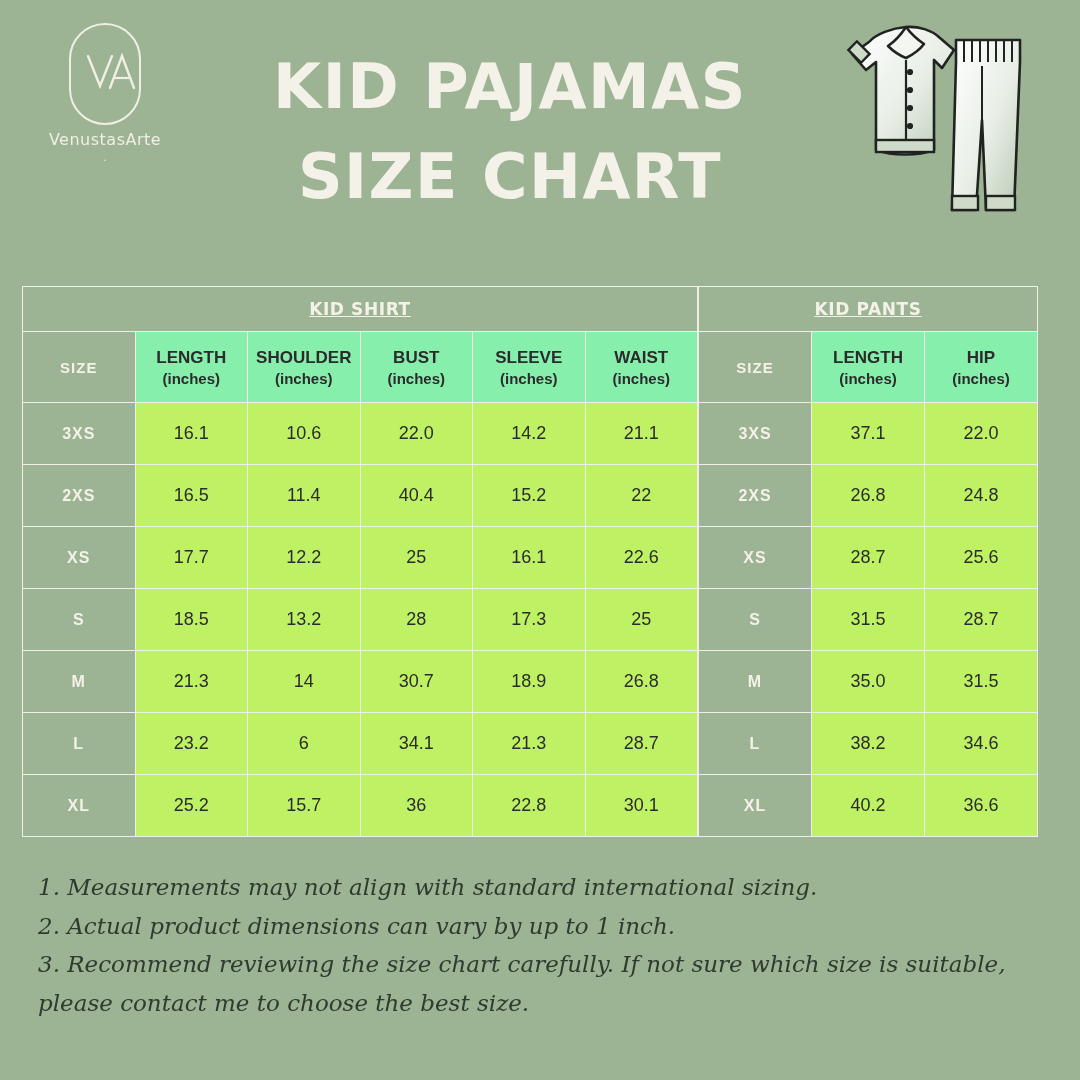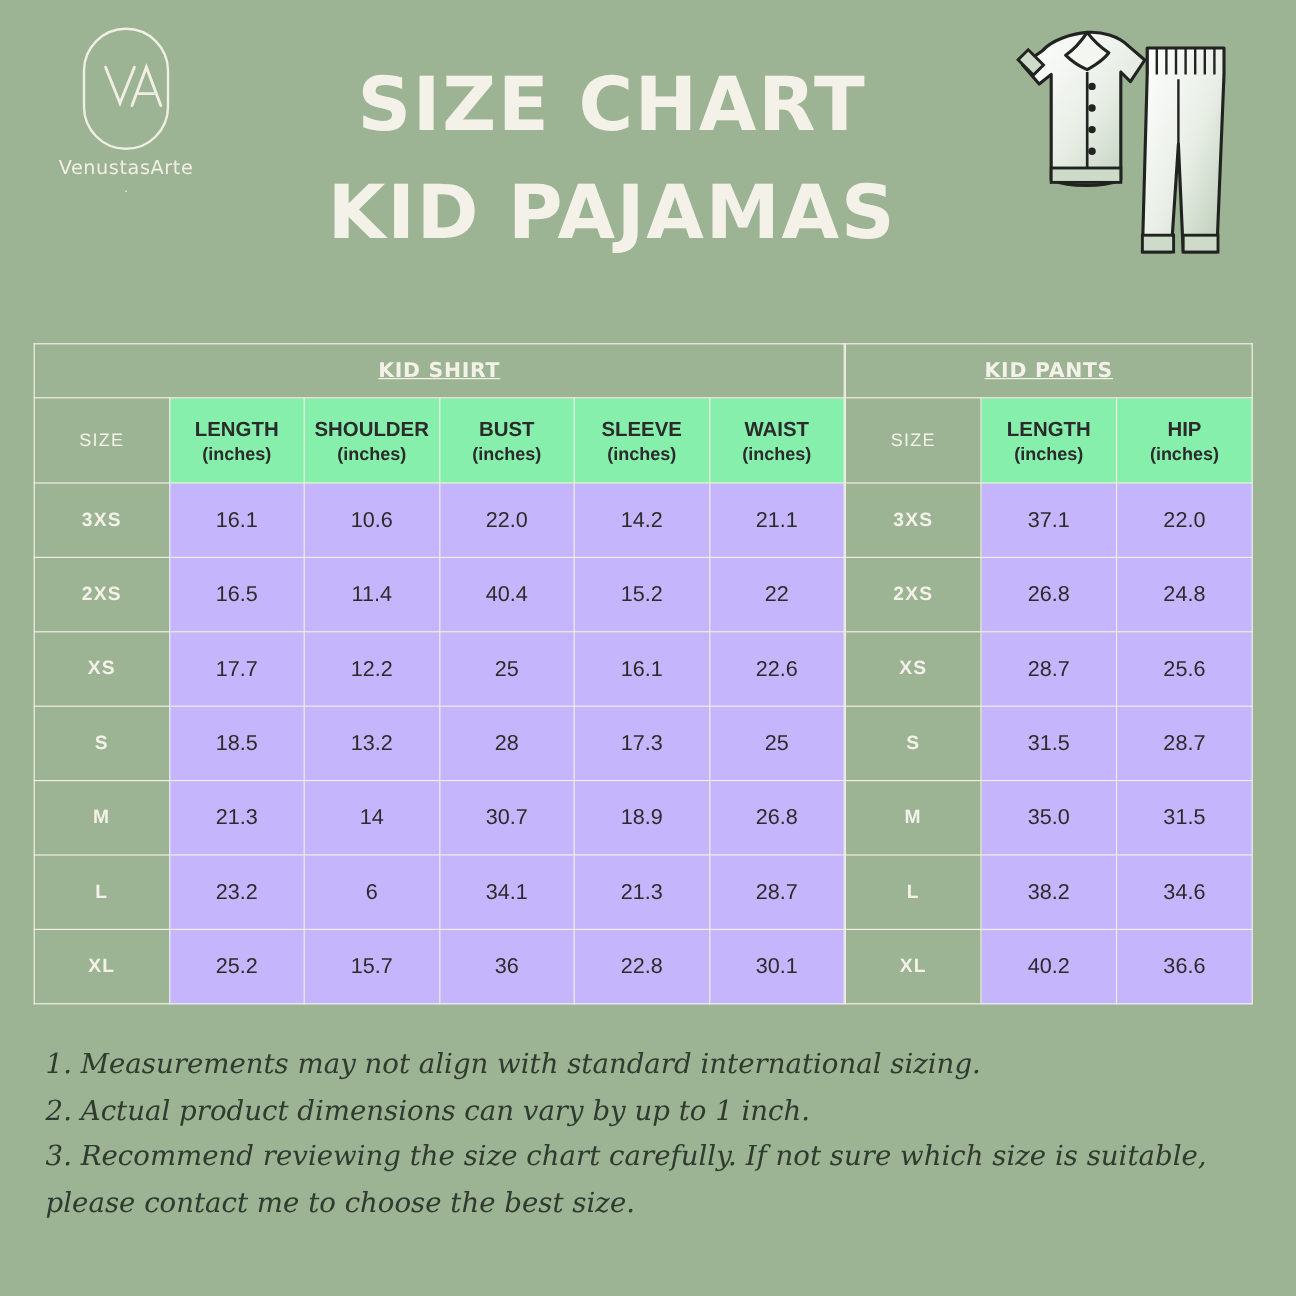--- a/index.html
+++ b/index.html
@@ -68,21 +68,21 @@
     height: 235px;
   }
 
   
   .tables {
     position: absolute;
     top: 286px;
     left: 22px;
     width: 1028px;
     display: flex;
-    justify-content: center;
+    justify-content: flex-start;
   }
   table {
     border-collapse: collapse;
     table-layout: fixed;
   }
   table.shirt { width: 676px; }
   table.pants { width: 340px; }
 
   th, td {
     border: 1px solid #f1efe5;
@@ -108,34 +108,34 @@
     font-family: "Liberation Sans", sans-serif;
   }
   .col-head .unit {
     display: block;
     font-size: 15px;
     margin-top: 2px;
   }
   .size-head {
     background: #9cb394;
     color: #f4f2e8;
-    font-weight: normal;
+    font-weight: bold;
     font-size: 15px;
     letter-spacing: 1px;
   }
   .size-cell {
     background: #9cb394;
     color: #f4f2e8;
     font-weight: bold;
     font-size: 16px;
     letter-spacing: 1px;
     height: 61px;
   }
   .val-cell {
-    background: #c4b5fd;
+    background: #bef264;
     color: #2b2b2b;
     font-size: 18px;
     height: 61px;
   }
 
   
   .notes {
     position: absolute;
     left: 38px;
     top: 868px;
@@ -158,22 +158,22 @@
       <path d="M22 36 L34 66 L46 36" fill="none" stroke="#f1efe4" stroke-width="2.4" stroke-linecap="round"></path>
       <path d="M44 68 L56 36 L68 68" fill="none" stroke="#f1efe4" stroke-width="2.4" stroke-linecap="round"></path>
       <path d="M49 58 L63 58" fill="none" stroke="#f1efe4" stroke-width="2.2"></path>
     </svg>
   </div>
   <div class="logo-name">VenustasArte</div>
   <div class="logo-dot">.</div>
 </div>
 
 <div class="title-block">
+  <div class="title-line">KID PAJAMAS</div>
   <div class="title-line">SIZE CHART</div>
-  <div class="title-line">KID PAJAMAS</div>
 </div>
 
 <div class="illustration">
   <svg viewBox="0 0 230 235" width="230" height="235" aria-hidden="true">
     <defs>
       <linearGradient id="fab" x1="0" y1="0" x2="1" y2="1">
         <stop offset="0%" stop-color="#ffffff"></stop>
         <stop offset="55%" stop-color="#e8eee6"></stop>
         <stop offset="100%" stop-color="#b9c9b4"></stop>
       </linearGradient>

